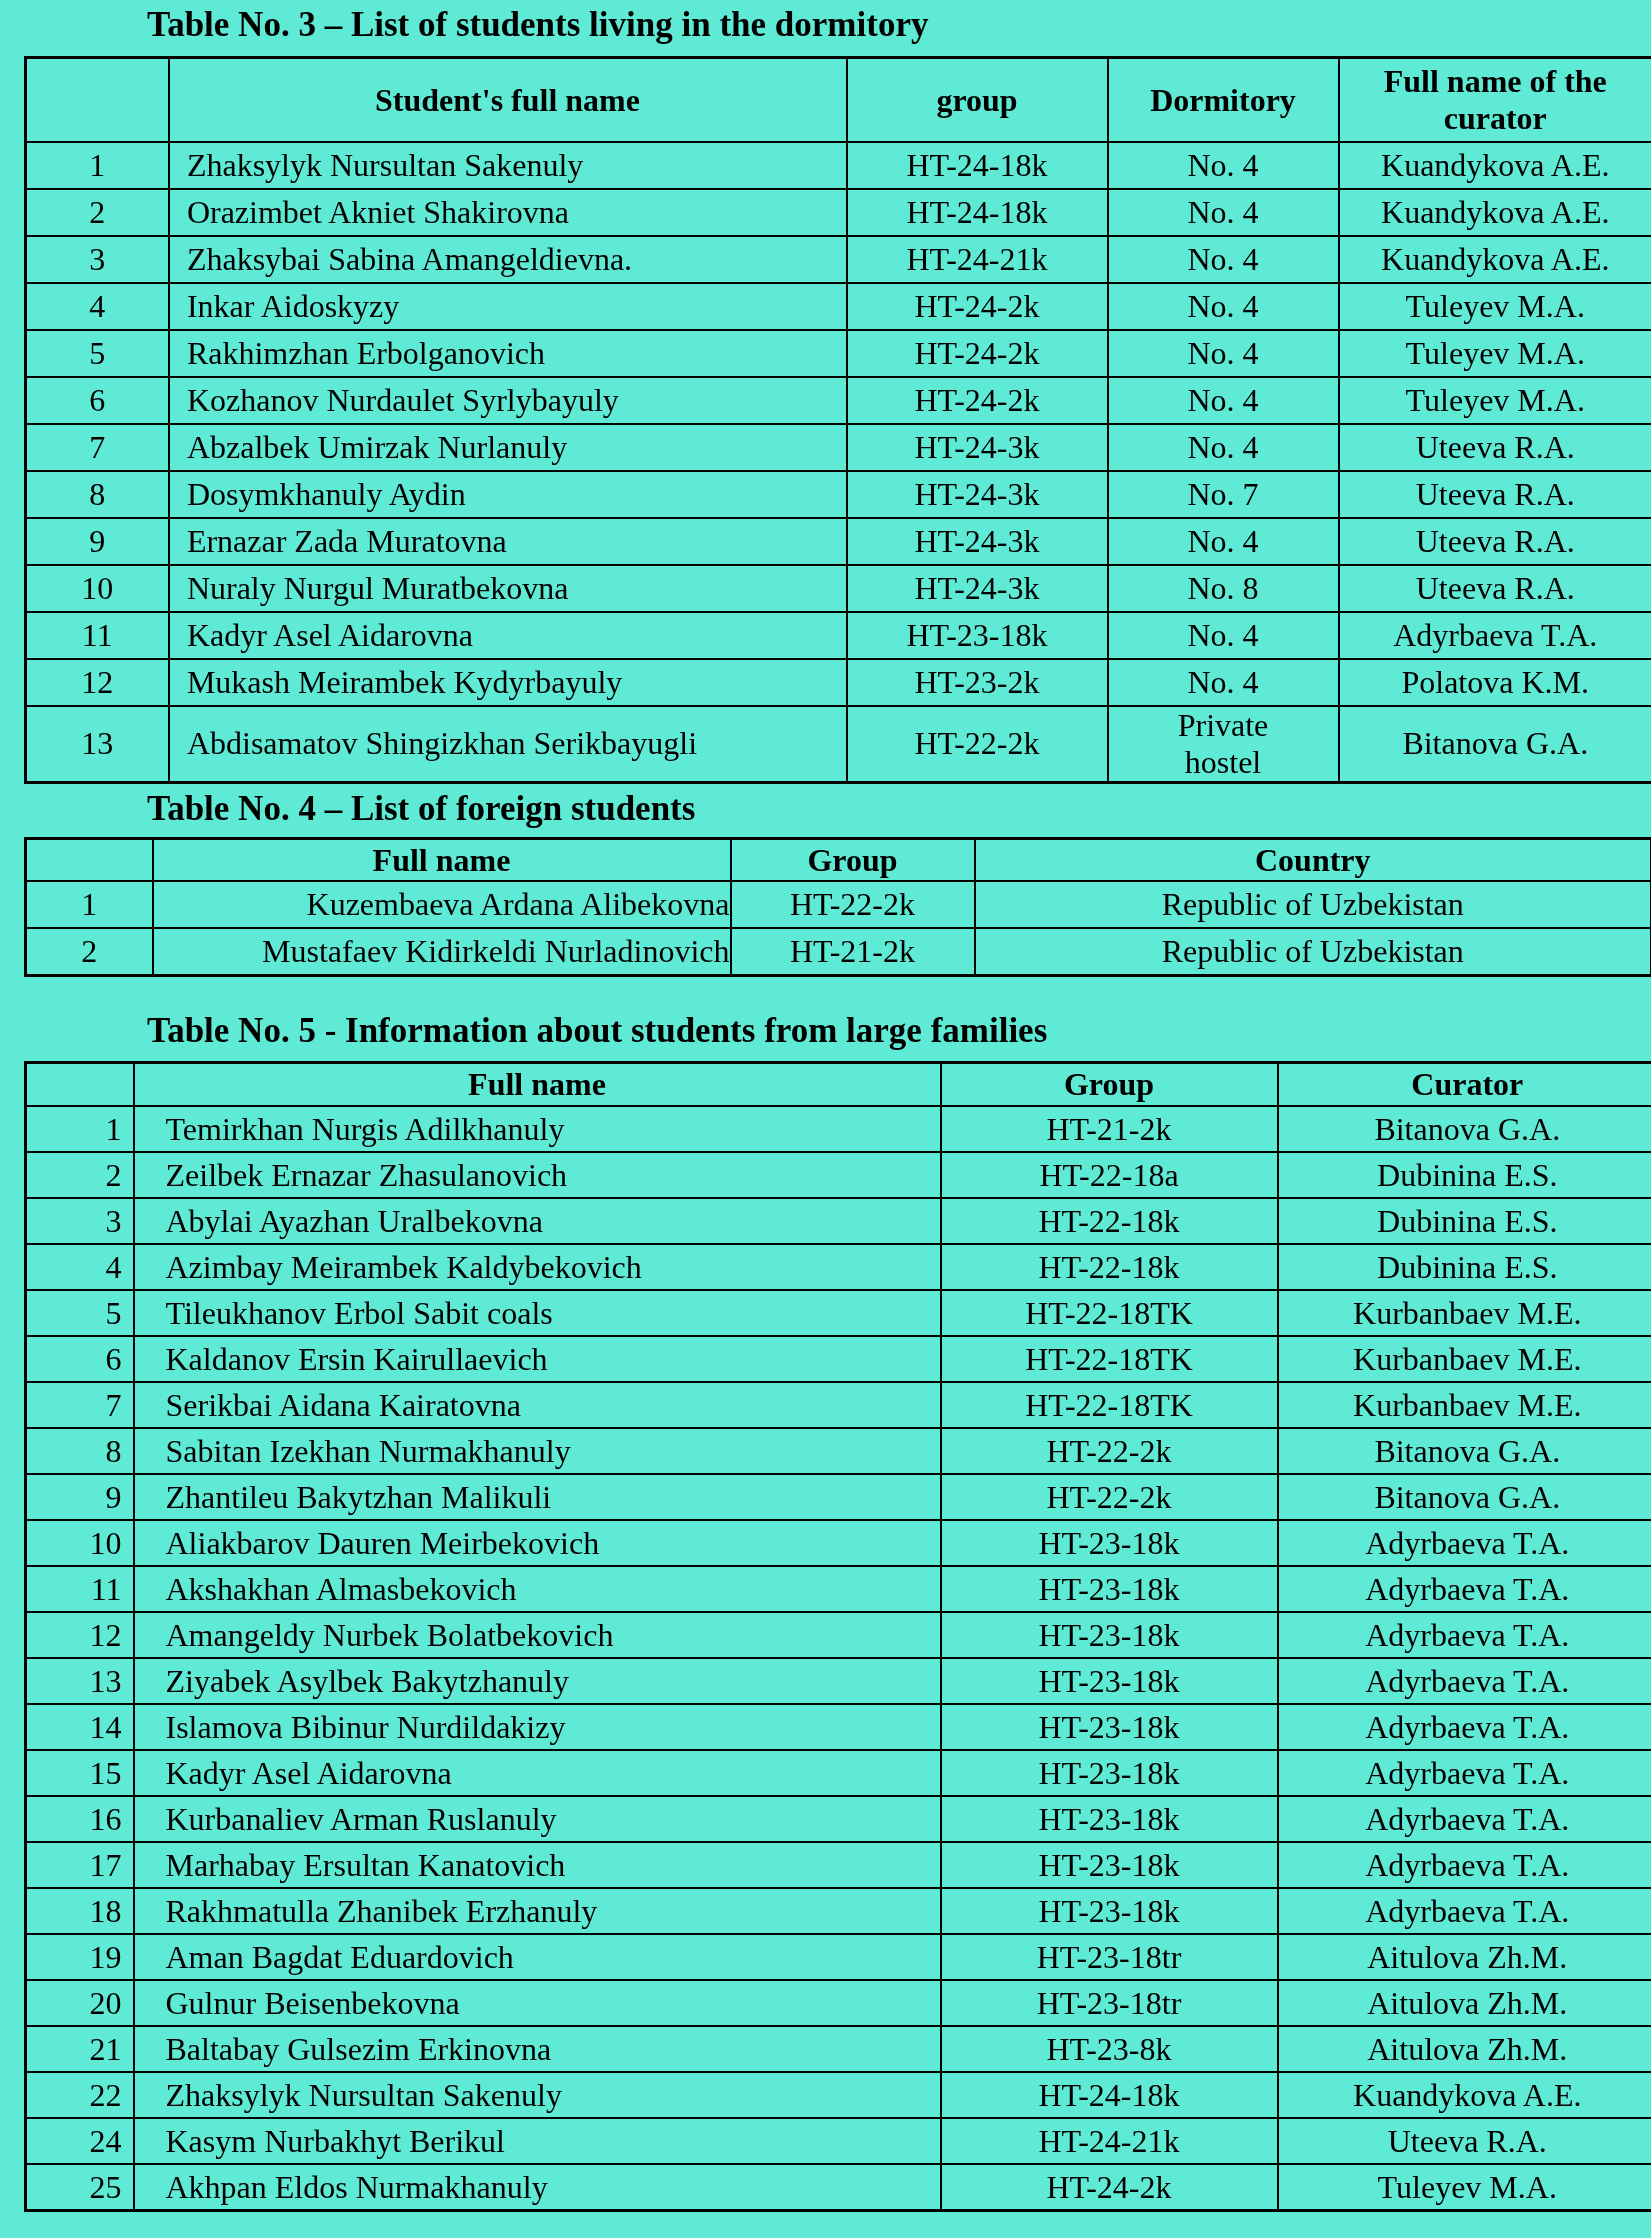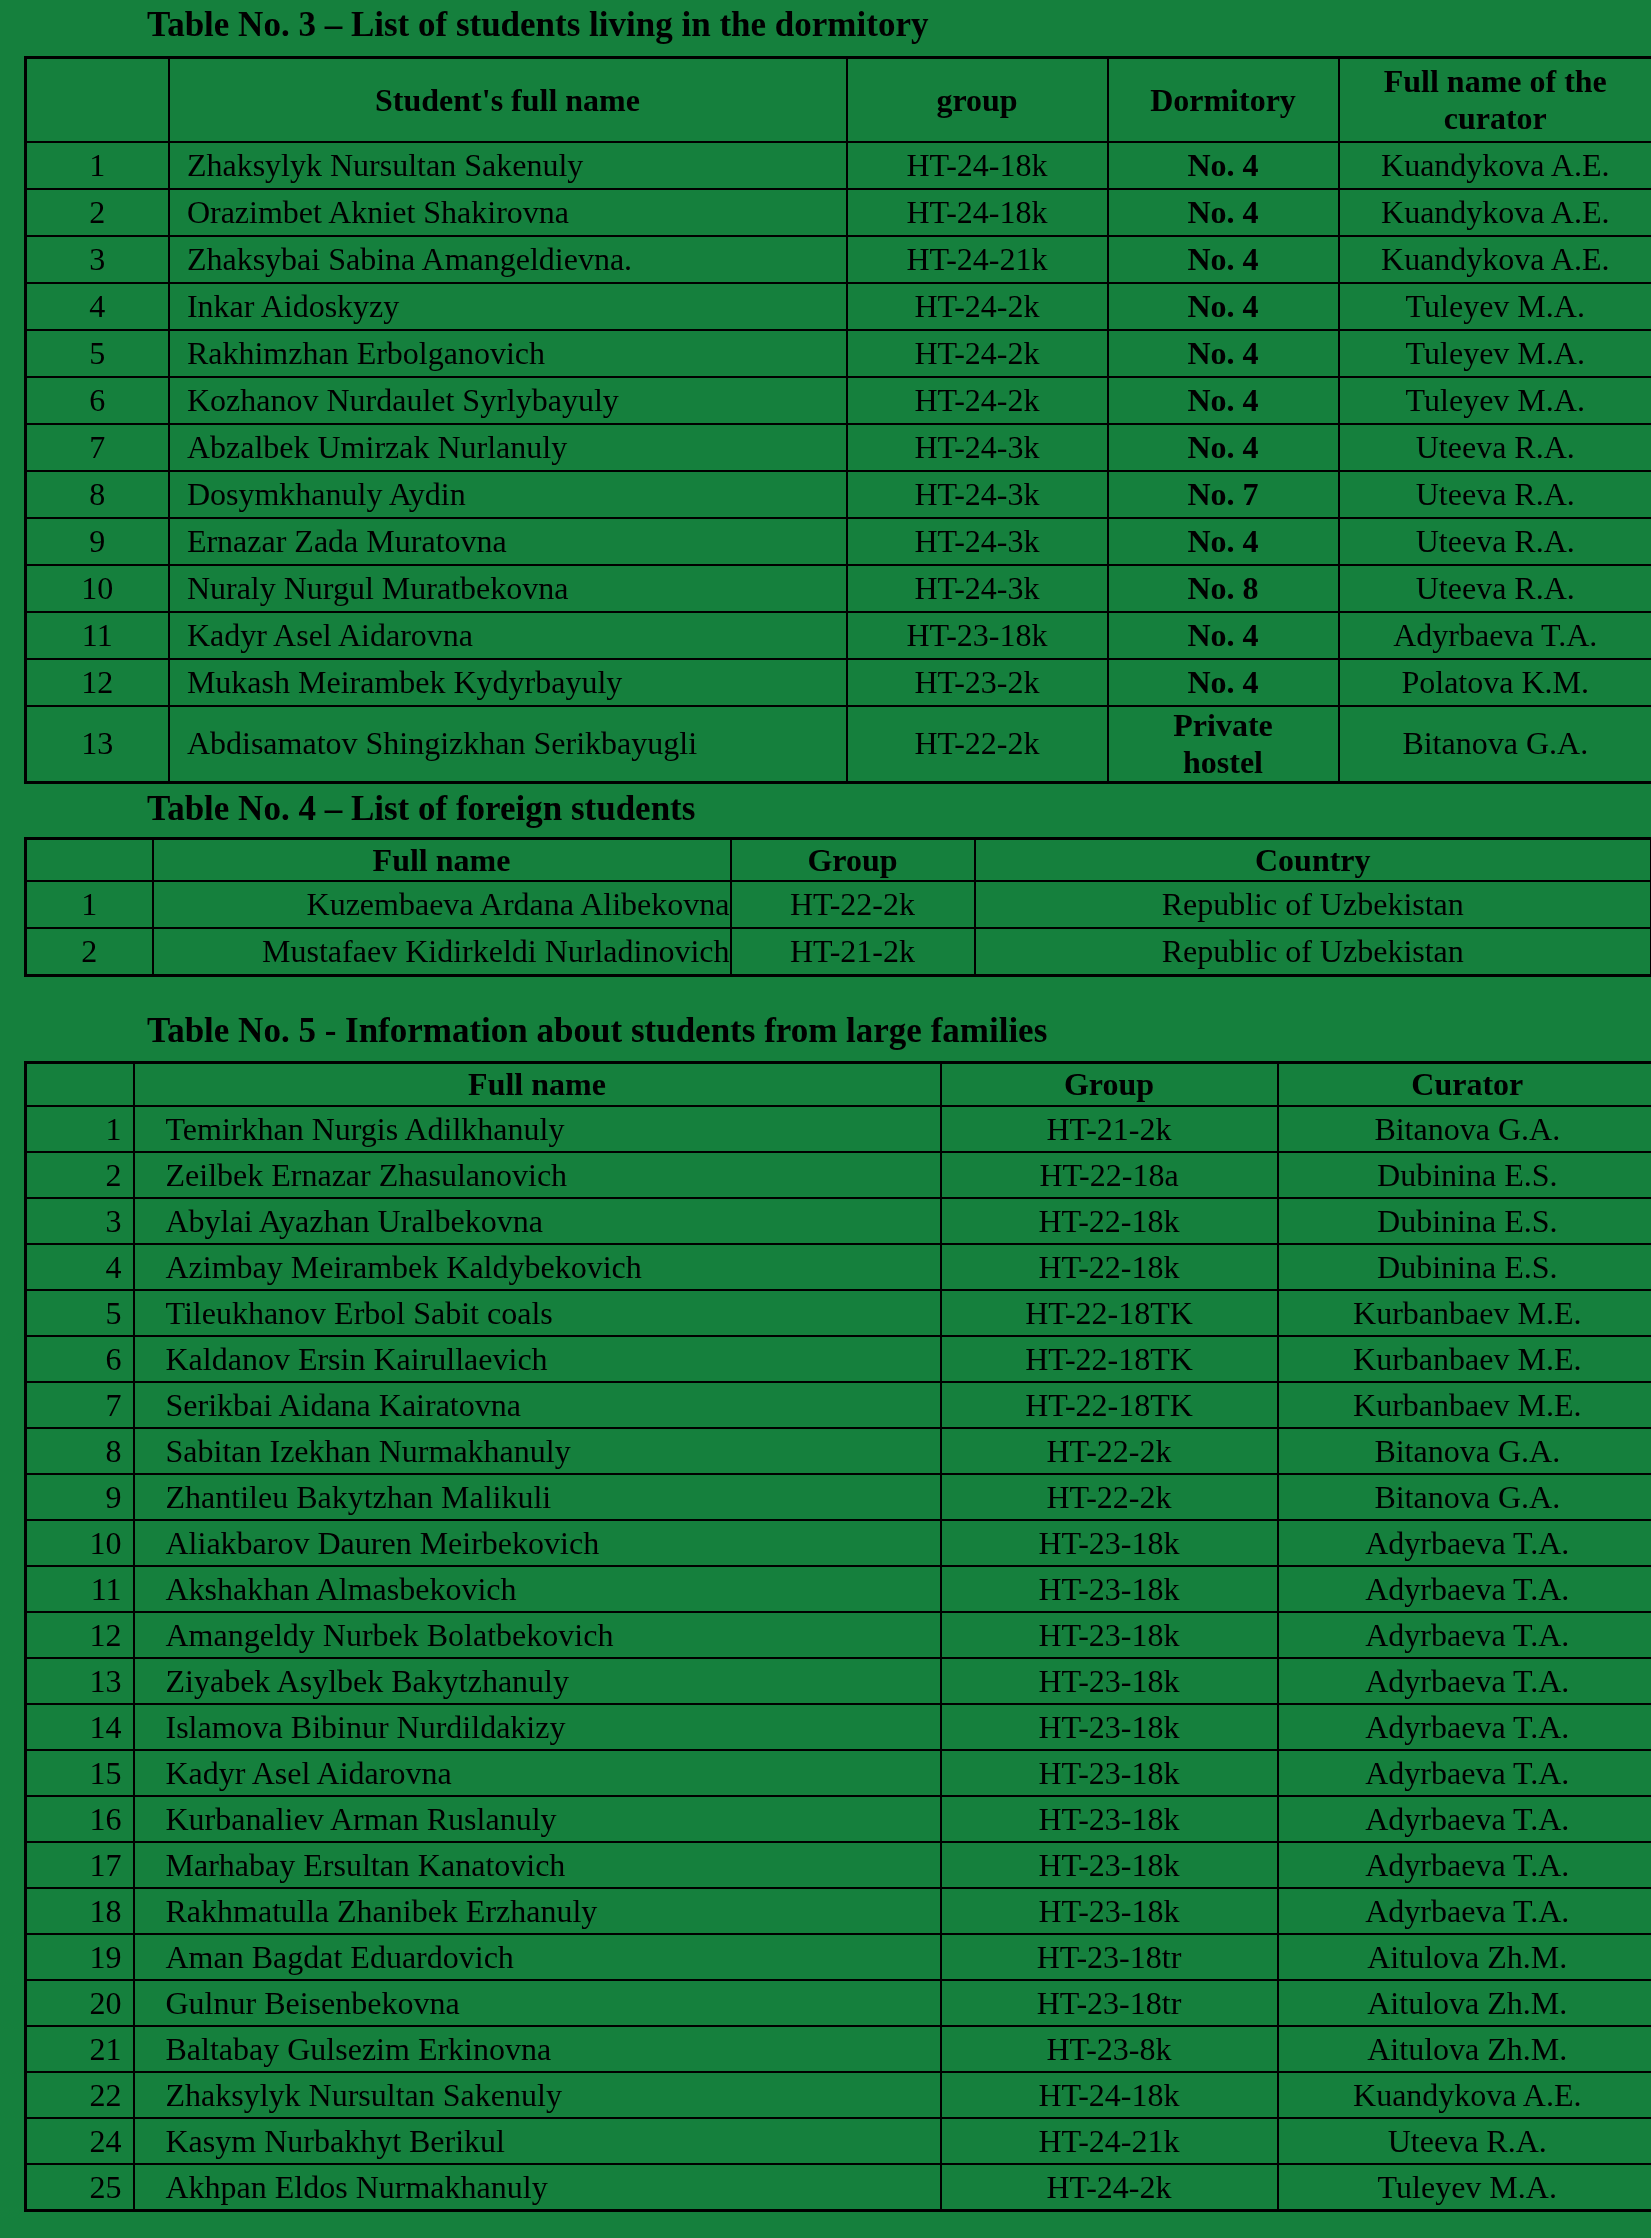--- a/index.html
+++ b/index.html
@@ -1,20 +1,20 @@
 <!DOCTYPE html>
 <html style="font-size:12.7px"><head>
 <meta charset="utf-8">
 <style>
   html,body{margin:0;padding:0;background:#ffffff;}
   .page{
     position:relative;
     width:1652px;
     height:2239px;
-    background:#15803d;
+    background:#5eead4;
     font-family:"Liberation Serif","DejaVu Serif",serif;
     color:#000000;
   }
   .tbl-title{
     position:absolute;
     left:147px;
     font-size:35px;
     font-weight:bold;
     white-space:nowrap;
   }
@@ -44,21 +44,21 @@
   #t3{top:49px;width:1627px;}
   #t3 col:nth-child(1){width:143px;}
   #t3 col:nth-child(2){width:678px;}
   #t3 col:nth-child(3){width:261px;}
   #t3 col:nth-child(4){width:231px;}
   #t3 col:nth-child(5){width:314px;}
   #t3 th{height:82px;}
   #t3 td{height:45px;}
   #t3 td.c0,#t3 td.c2,#t3 td.c3,#t3 td.c4{text-align:center;}
   #t3 td.c1{text-align:left;padding-left:17.4px;}
-  #t3 td.c3 span{display:inline-block;max-width:144px;font-weight:bold;}
+  #t3 td.c3 span{display:inline-block;max-width:144px;}
 
   
   #t4{top:830px;width:1626px;}
   #t4 col:nth-child(1){width:127px;}
   #t4 col:nth-child(2){width:578px;}
   #t4 col:nth-child(3){width:244px;}
   #t4 col:nth-child(4){width:677px;}
   #t4 th{height:40px;}
   #t4 td{height:45px;}
   #t4 td.c0,#t4 td.c2,#t4 td.c3{text-align:center;}

